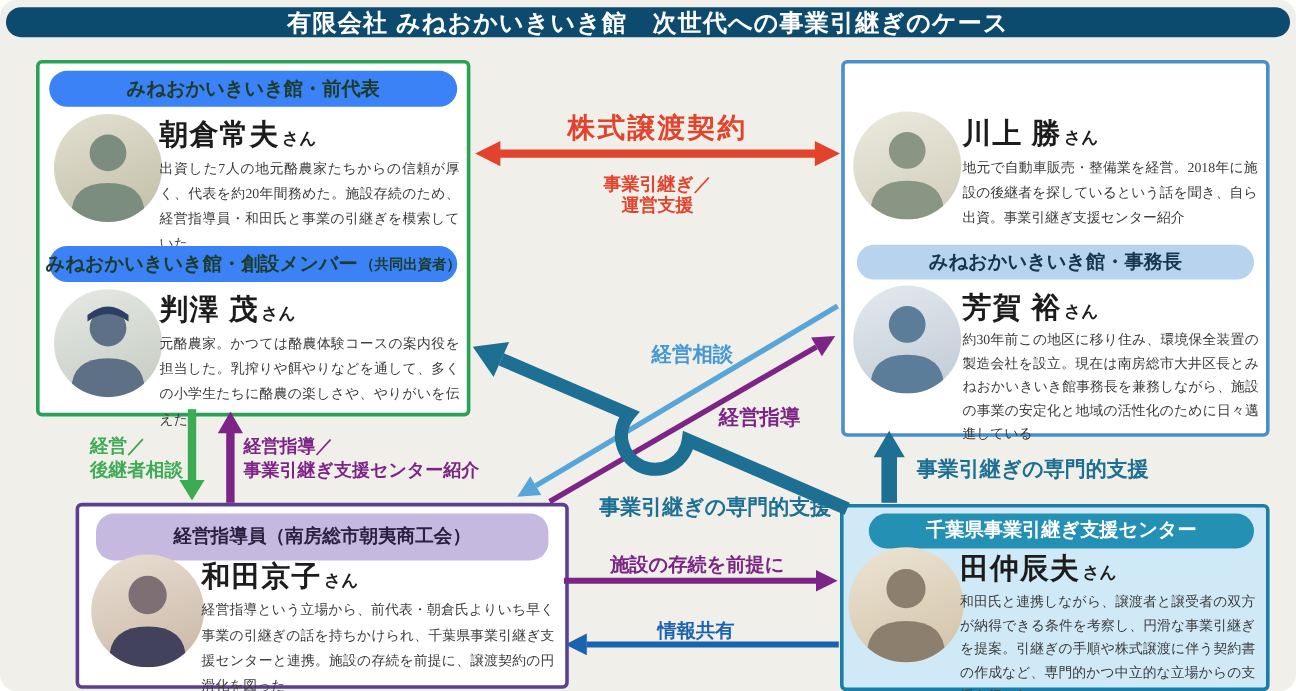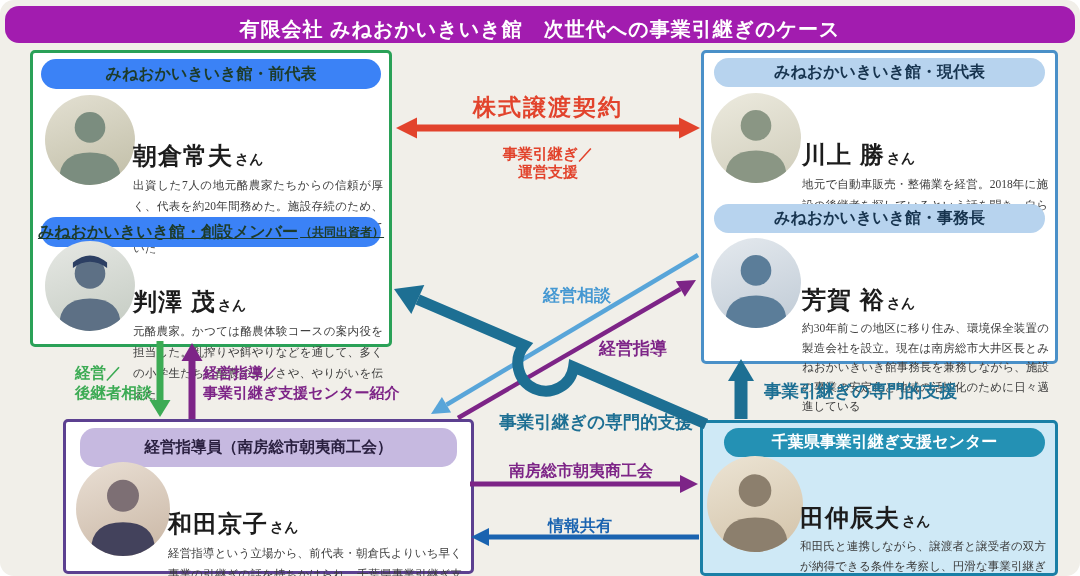--- a/index.html
+++ b/index.html
@@ -1,20 +1,20 @@
 <!DOCTYPE html>
 <html><head>
 <meta charset="utf-8">
 <style>
   html,body{margin:0;padding:0;background:#ffffff;}
   .stage{position:relative;width:1080px;height:576px;background:#f1efe9;border-radius:14px;
          overflow:hidden;font-family:"Liberation Sans",sans-serif;}
   
-  .header-bar{position:absolute;left:5px;top:6px;right:5px;height:37px;background:#a21caf;
-              border-radius:14px;display:flex;align-items:flex-end;justify-content:center;z-index:1;}
+  .header-bar{position:absolute;left:5px;top:6px;right:5px;height:25px;background:#0c4a6e;
+              border-radius:14px;display:flex;align-items:flex-start;justify-content:center;z-index:1;}
   .header-bar .t{color:#fff;font-weight:bold;font-size:20px;letter-spacing:1px;}
   
   .pbox{position:absolute;background:#fff;border-radius:5px;z-index:1;}
   .box-former {left:30px;top:50px;width:356px;height:291px;border:3px solid #2aa157;}
   .box-current{left:701px;top:50px;width:351px;height:308px;border:3px solid #4a90c8;}
   .box-advisor{left:63px;top:419px;width:405px;height:149px;border:3px solid #5c4090;}
   .box-center {left:700px;top:420px;width:352px;height:150px;border:3px solid #1a7fa6;background:#cfe9f6;}
   .pill{position:absolute;border-radius:15px;display:flex;align-items:center;justify-content:center;
         font-weight:bold;white-space:nowrap;}
   .pill .note{font-size:12px;margin-left:2px;}
@@ -24,21 +24,21 @@
   .box-center .pill{background:#2491b4;color:#ffffff;font-size:16px;}
   .avatar{position:absolute;border-radius:50%;overflow:hidden;}
   .avatar svg{display:block;width:100%;height:100%;}
   .av-asakura {background:linear-gradient(160deg,#e3e0d2,#c0bda6);}
   .av-hanzawa {background:linear-gradient(160deg,#e6e8e4,#c4cbc2);}
   .av-kawakami{background:linear-gradient(160deg,#eceade,#cfccba);}
   .av-haga    {background:linear-gradient(160deg,#e4e9ee,#bfcad5);}
   .av-wada    {background:linear-gradient(160deg,#e9dfd4,#c9b6a4);}
   .av-tanaka  {background:linear-gradient(160deg,#ece4d4,#d2c2a8);}
   .tcol{position:absolute;}
-  .name-row{white-space:nowrap;margin-top:44px;}
+  .name-row{white-space:nowrap;}
   .pname{font-size:24px;font-weight:bold;color:#1c1c1c;letter-spacing:1px;}
   .hono{font-size:14px;font-weight:bold;color:#1c1c1c;margin-left:2px;}
   .desc{font-family:"Liberation Serif",serif;font-size:11.5px;color:#3b3b3b;
         line-height:21px;margin-top:3px;text-align:justify;}
   .desc.tight{line-height:19.5px;}
   
   .arrows{position:absolute;left:0;top:0;z-index:2;pointer-events:none;}
   
   .lbl{position:absolute;font-weight:bold;white-space:nowrap;z-index:3;}
   .ctr{transform:translate(-50%,-50%);text-align:center;}
@@ -71,43 +71,40 @@
           <circle cx="50" cy="36" r="17" fill="#7b8d7f"></circle>
           <path d="M16 94 Q16 64 50 64 Q84 64 84 94 L84 100 L16 100 Z" fill="#7b8d7f"></path>
         </svg>
     </div>
     <div class="tcol" style="left:100px;top:43px;width:250px;">
       <div class="name-row">
         <span class="pname">朝倉常夫</span><span class="hono">さん</span>
       </div>
       <div class="desc">出資した7人の地元酪農家たちからの信頼が厚く、代表を約20年間務めた。施設存続のため、経営指導員・和田氏と事業の引継ぎを模索していた</div>
     </div>
-    <div class="pill" style="left:8px;right:8px;top:164px;height:30px;text-decoration:underline;">
+    <div class="pill" style="left:8px;right:8px;top:152px;height:30px;">
       <span>みねおかいきいき館・創設メンバー</span>
         <span class="note">（共同出資者）</span>
     </div>
     <div class="avatar av-hanzawa" style="left:12px;top:188px;width:90px;height:90px;">
       <svg viewBox="0 0 100 100">
           <circle cx="50" cy="36" r="17" fill="#5d7085"></circle>
           <path d="M16 94 Q16 64 50 64 Q84 64 84 94 L84 100 L16 100 Z" fill="#5d7085"></path>
           <path d="M31 30 Q50 16 69 30 L69 24 Q50 8 31 24 Z" fill="#2c3f63"></path>
         </svg>
     </div>
     <div class="tcol" style="left:100px;top:189px;width:250px;">
       <div class="name-row">
         <span class="pname">判澤 茂</span><span class="hono">さん</span>
       </div>
       <div class="desc">元酪農家。かつては酪農体験コースの案内役を担当した。乳搾りや餌やりなどを通して、多くの小学生たちに酪農の楽しさや、やりがいを伝えた</div>
     </div>
   </div>
 
   <div class="pbox box-current">
-    <div class="pill" style="left:10px;right:10px;top:5px;height:29px;">
-      <span>みねおかいきいき館・現代表</span>
-    </div>
     <div class="avatar av-kawakami" style="left:7px;top:40px;width:90px;height:90px;">
       <svg viewBox="0 0 100 100">
           <circle cx="50" cy="36" r="17" fill="#8a9684"></circle>
           <path d="M16 94 Q16 64 50 64 Q84 64 84 94 L84 100 L16 100 Z" fill="#8a9684"></path>
         </svg>
     </div>
     <div class="tcol" style="left:98px;top:42px;width:246px;">
       <div class="name-row">
         <span class="pname">川上 勝</span><span class="hono">さん</span>
       </div>
@@ -225,16 +222,16 @@
   <div class="lbl ctr lbl-expL">事業引継ぎの専門的支援</div>
   <div class="lbl lbl-expR">事業引継ぎの専門的支援</div>
   <div class="lbl lbl-owner">
     <div>経営／</div>
     <div>後継者相談</div>
   </div>
   <div class="lbl lbl-refer">
     <div>経営指導／</div>
     <div>事業引継ぎ支援センター紹介</div>
   </div>
-  <div class="lbl ctr lbl-request">南房総市朝夷商工会</div>
+  <div class="lbl ctr lbl-request">施設の存続を前提に</div>
   <div class="lbl ctr lbl-info">情報共有</div>
 
 </div>
 
 </body></html>

